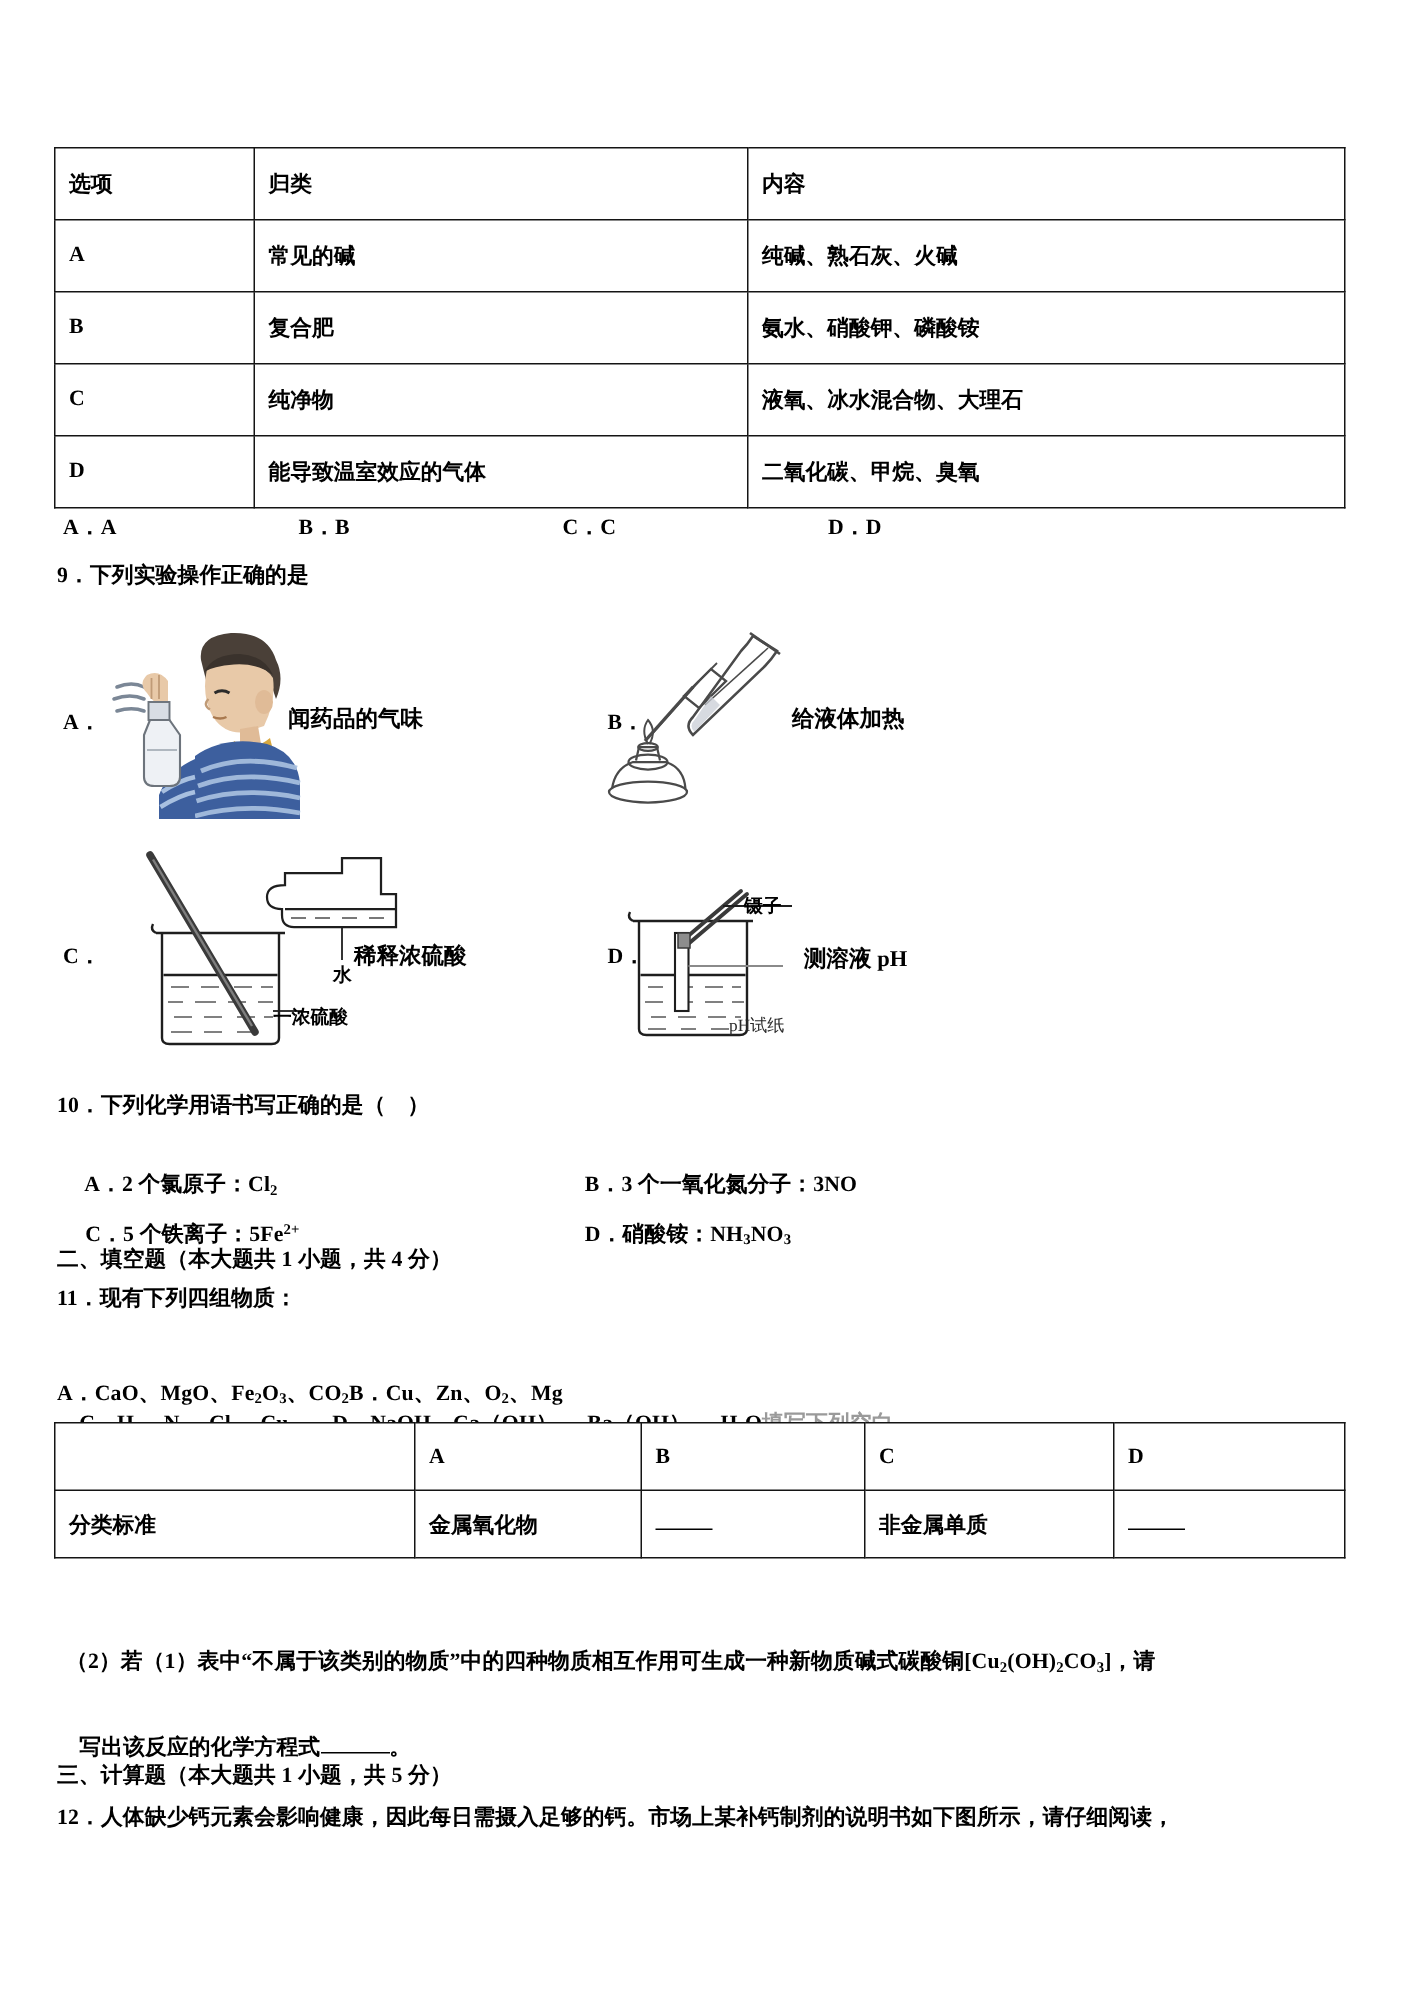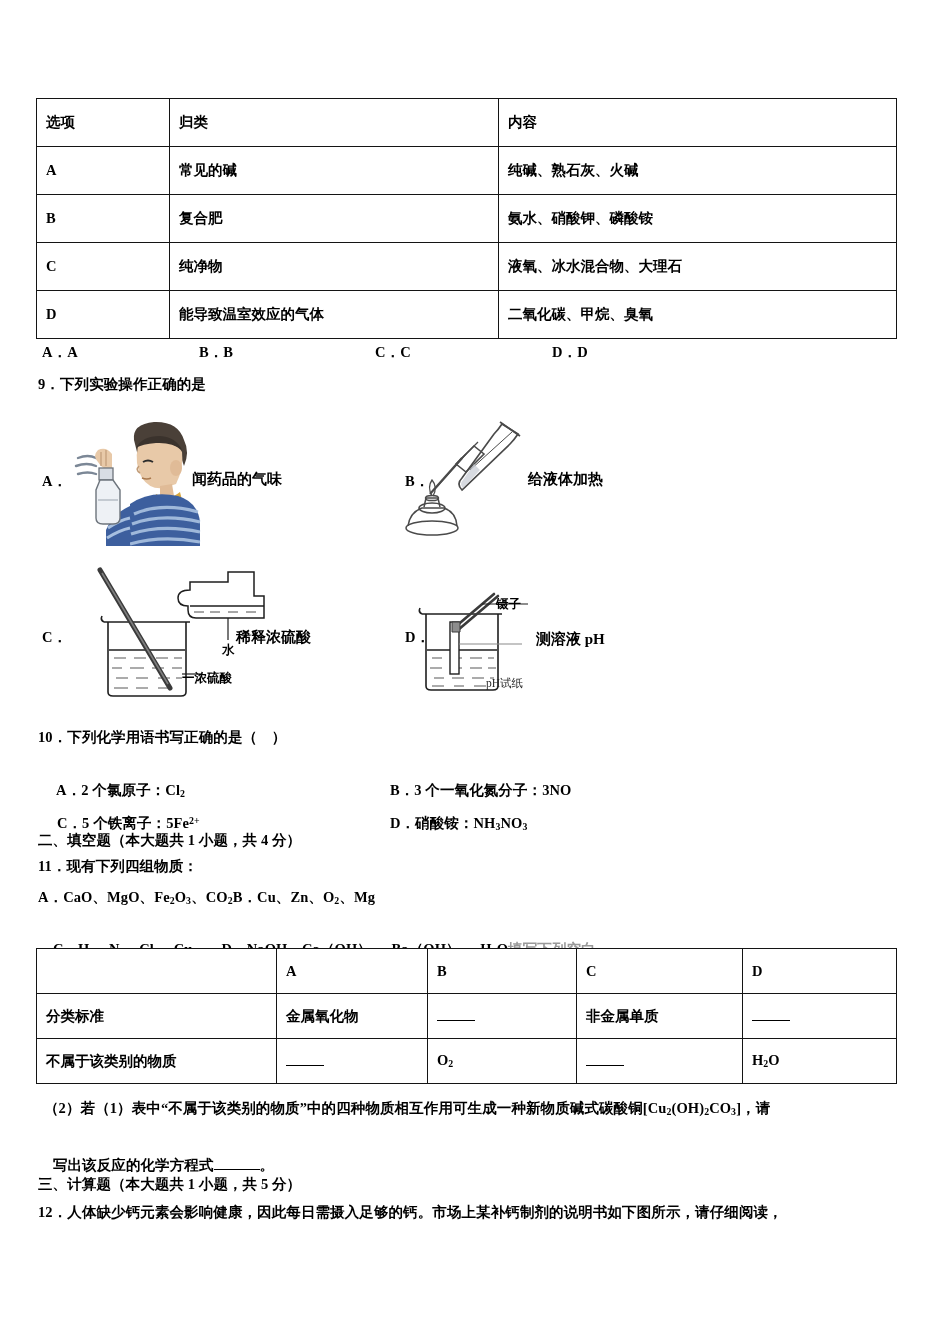--- a/index.html
+++ b/index.html
@@ -305,21 +305,21 @@
   </div>
   <div class="txt bold" style="left:42px; top:794px;">
     <span>C．5 个铁离子：</span><span>5Fe<sup>2+</sup></span>
   </div>
   <div class="txt bold" style="left:375px; top:794px;">
     <span>D．硝酸铵：</span><span>NH<sub>3</sub>NO<sub>3</sub></span>
   </div>
 
   <div class="txt bold" style="left:38px; top:831px;">二、填空题（本大题共 1 小题，共 4 分）</div>
   <div class="txt bold" style="left:38px; top:857px;">11．现有下列四组物质：</div>
-  <div class="txt bold" style="left:38px; top:888px;text-align:right;">A．CaO、MgO、Fe<sub>2</sub>O<sub>3</sub>、CO<sub>2</sub>B．Cu、Zn、O<sub>2</sub>、Mg</div>
+  <div class="txt bold" style="left:38px; top:920px;text-align:right;">A．CaO、MgO、Fe<sub>2</sub>O<sub>3</sub>、CO<sub>2</sub>B．Cu、Zn、O<sub>2</sub>、Mg</div>
   <div class="txt bold" style="left:38px; top:920px;">
     <span>C．H<sub>2</sub>、N<sub>2</sub>、Cl<sub>2</sub>、Cu　　D．NaOH、Ca（OH）<sub>2</sub>、Ba（OH）<sub>2</sub>、H<sub>2</sub>O</span><span class="gray">填写下列空白</span>
   </div>
 
   <table class="exam" id="table-groups">
     <colgroup>
       <col style="width:240px">
         <col style="width:151px">
         <col style="width:149px">
         <col style="width:166px">
@@ -333,27 +333,20 @@
         <td>C</td>
         <td>D</td>
       </tr>
       <tr>
         <td>分类标准</td>
         <td>金属氧化物</td>
         <td><span class="blank-line"></span></td>
         <td>非金属单质</td>
         <td><span class="blank-line"></span></td>
       </tr>
-      <tr>
-        <td>不属于该类别的物质</td>
-        <td><span class="blank-line"></span></td>
-        <td>O<sub>2</sub></td>
-        <td><span class="blank-line"></span></td>
-        <td>H<sub>2</sub>O</td>
-      </tr>
     </tbody>
   </table>
 
   <div class="txt bold" style="left:44px; top:1099px;">（2）若（1）表中“不属于该类别的物质”中的四种物质相互作用可生成一种新物质碱式碳酸铜[Cu<sub>2</sub>(OH)<sub>2</sub>CO<sub>3</sub>]，请</div>
   <div class="txt bold" style="left:38px; top:1136px;">
     <span>写出该反应的化学方程式</span><span class="blank-inline"></span><span>。</span>
   </div>
 
   <div class="txt bold" style="left:38px; top:1175px;">三、计算题（本大题共 1 小题，共 5 分）</div>
   <div class="txt bold" style="left:38px; top:1203px;">12．人体缺少钙元素会影响健康，因此每日需摄入足够的钙。市场上某补钙制剂的说明书如下图所示，请仔细阅读，</div>

